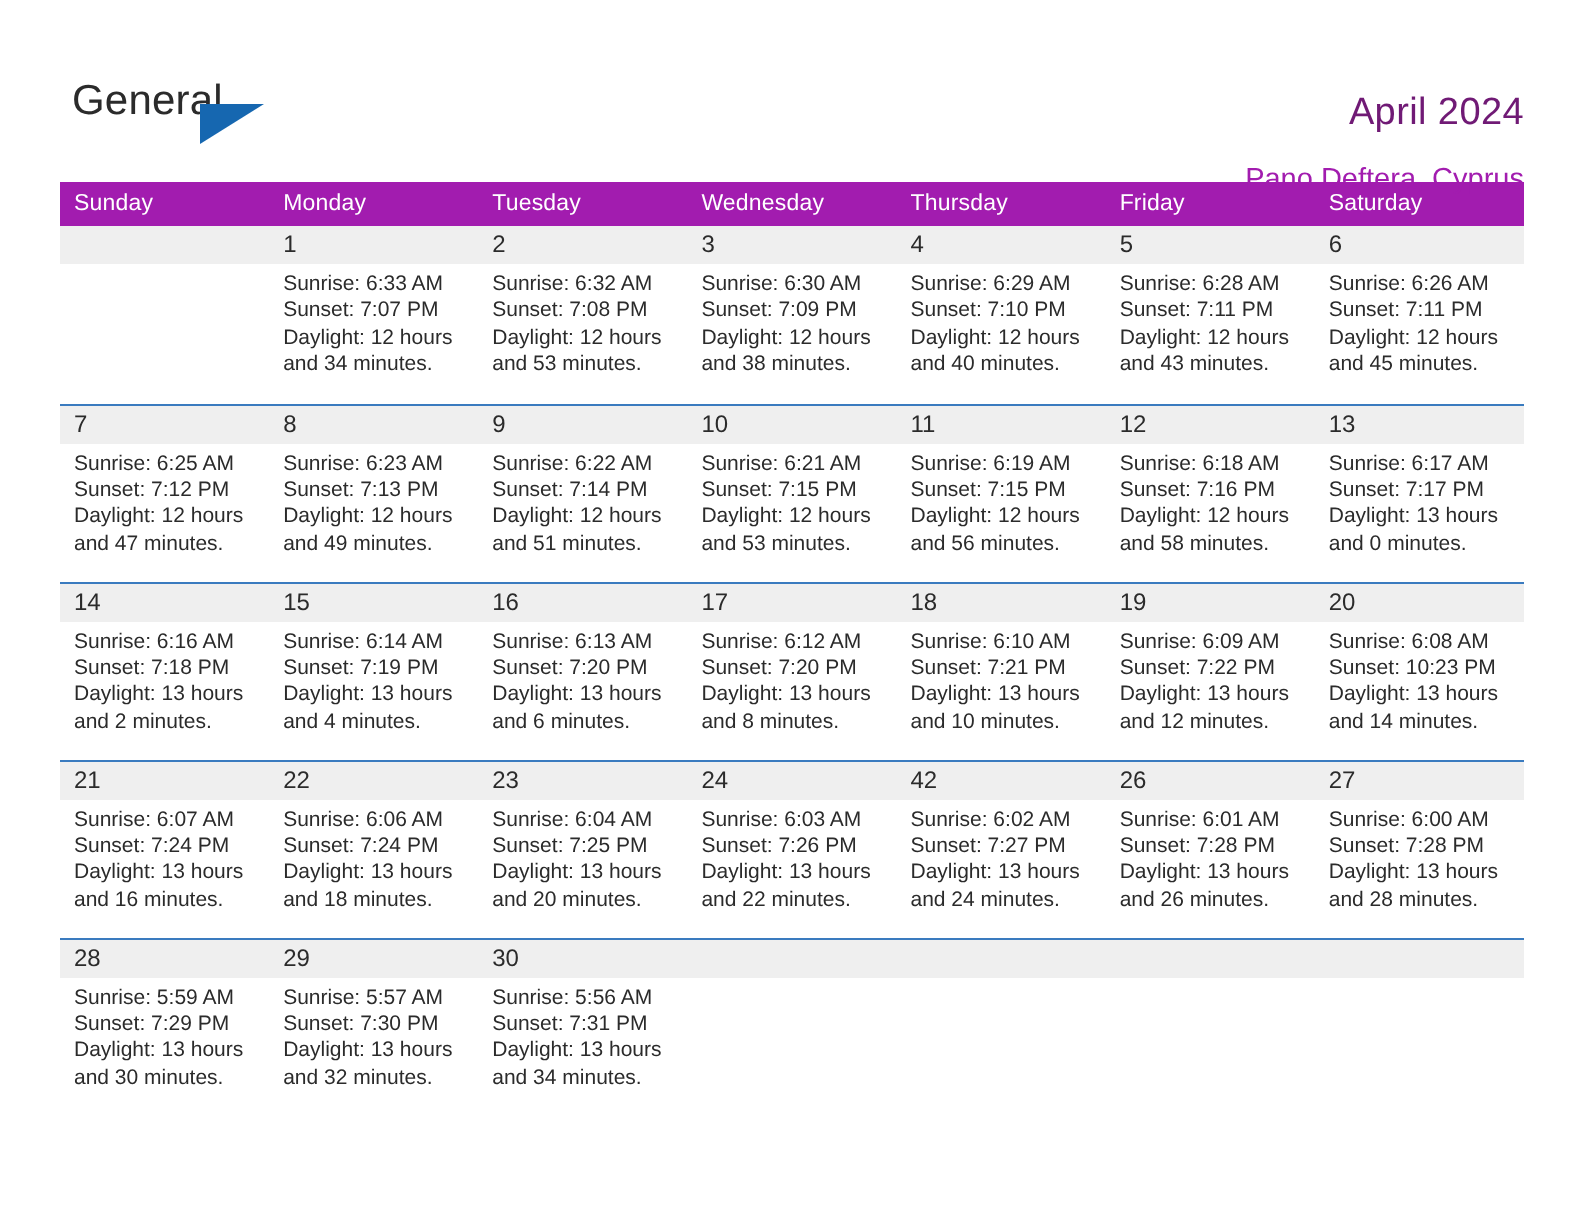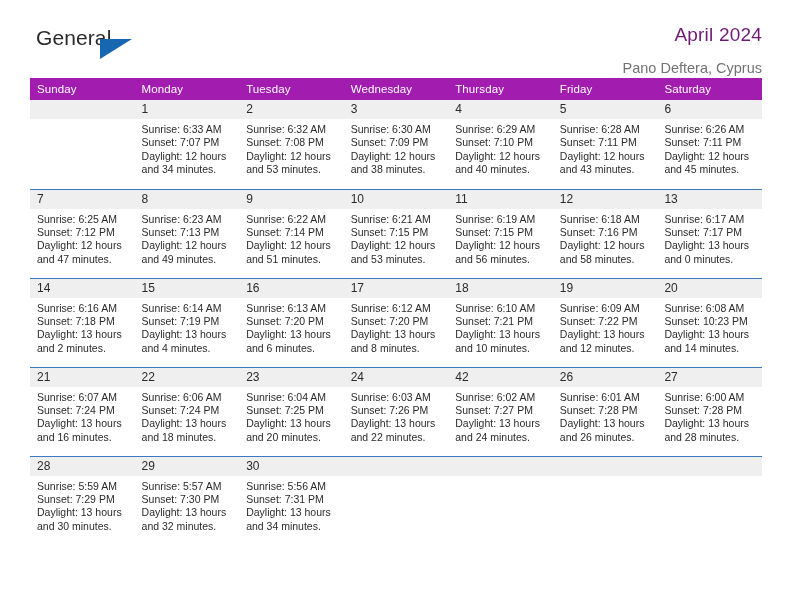--- a/index.html
+++ b/index.html
@@ -15,23 +15,24 @@
     position: relative;
     width: 792px;
     height: 612px;
     padding: 0 30px;
   }
 
   
   .topbar {
     display: flex;
     justify-content: space-between;
-    align-items: flex-end;
+    align-items: flex-start;
     padding-top: 26px;
     height: 78px;
+    margin-top: 13px;
   }
   .logo {
     position: relative;
     width: 140px;
     height: 52px;
     padding-left: 6px;
   }
   .logo-general {
     font-size: 21px;
     color: #2b2b2b;
@@ -58,21 +59,21 @@
   .title-wrap { text-align: right; padding-top: 2px; }
   .cal-title {
     font-size: 19px;
     font-weight: normal;
     color: #701a75;
     line-height: 32px;
     letter-spacing: .2px;
   }
   .cal-sub {
     font-size: 14.5px;
-    color: #737373;
+    color: #a21caf;
     line-height: 20px;
     margin-top: 7px;
   }
 
   
   .cal {
     width: 732px;
     border-collapse: collapse;
     table-layout: fixed;
   }

